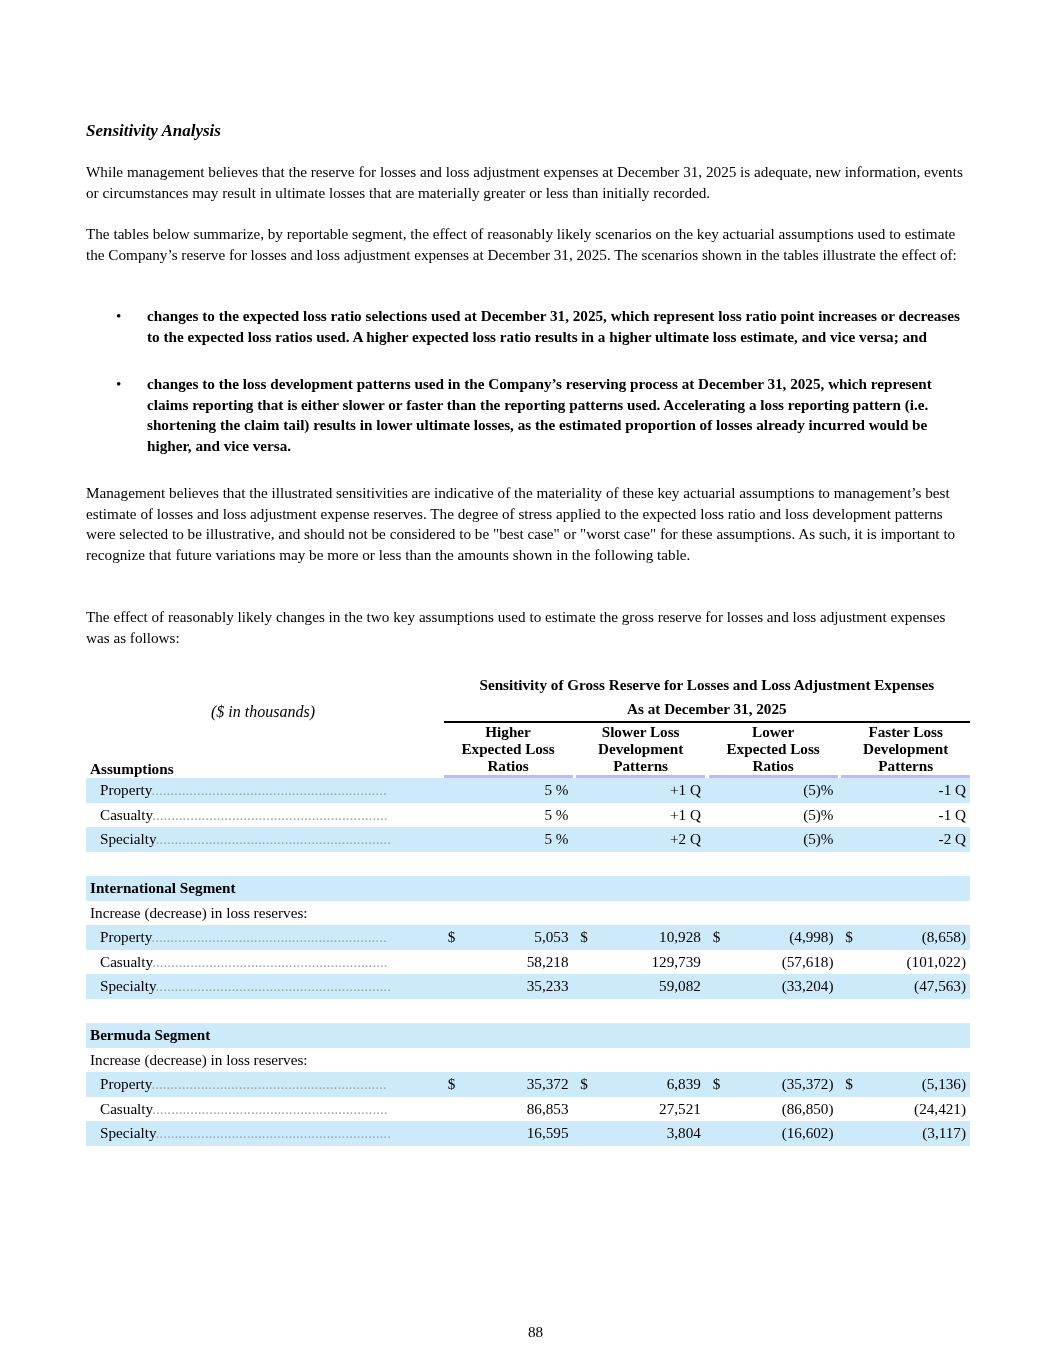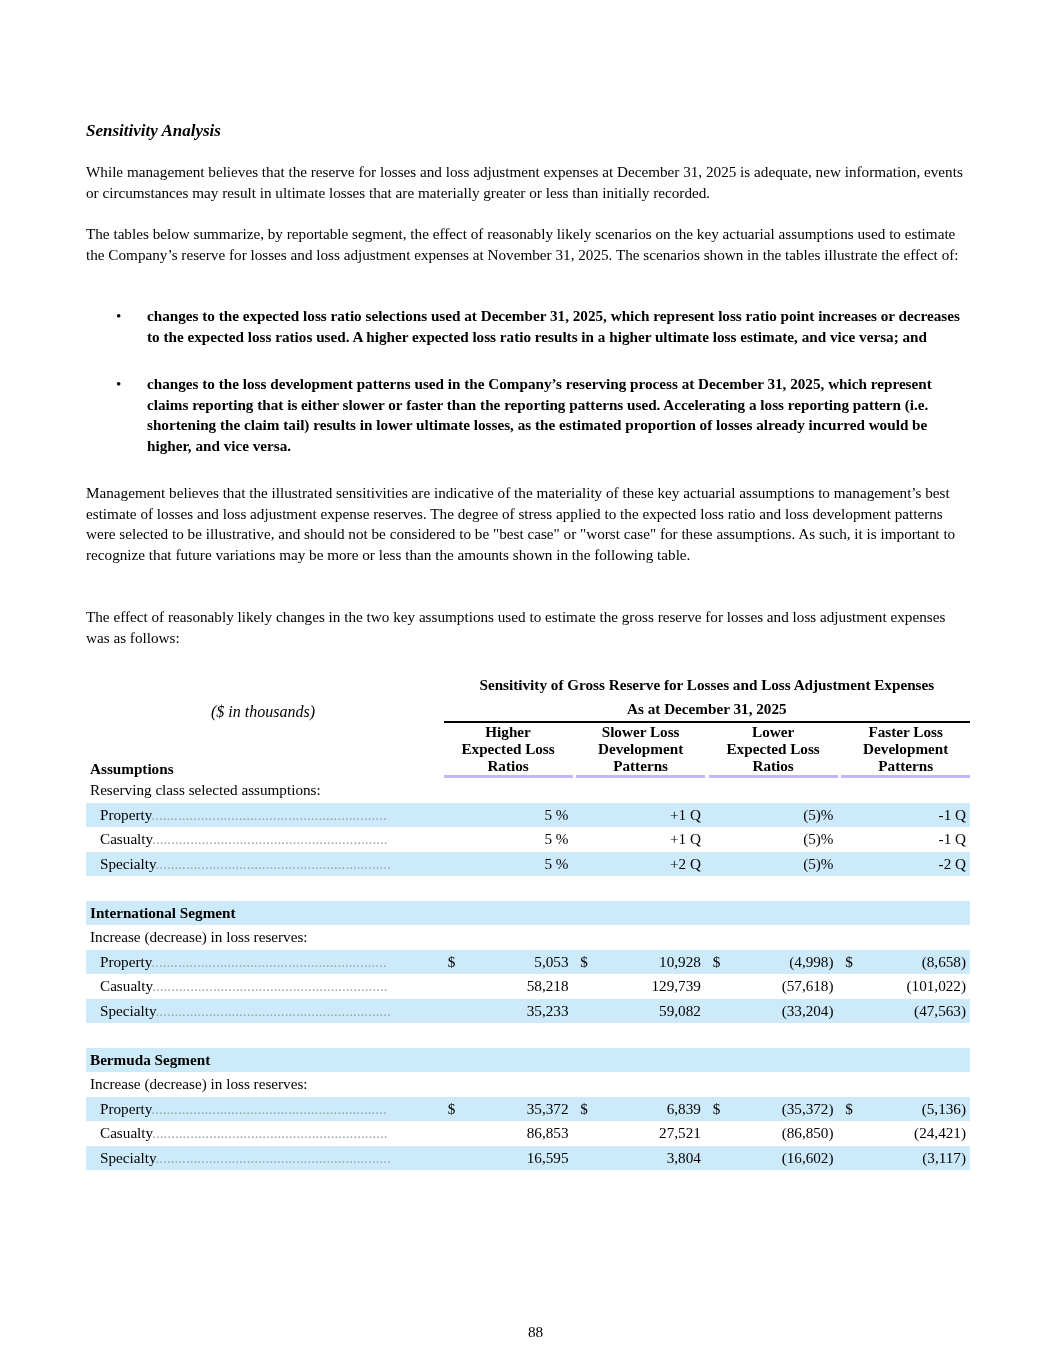--- a/index.html
+++ b/index.html
@@ -29,21 +29,21 @@
   .segtitle { font-weight:bold; }
   .spacer td { height:14px; }
 </style>
 </head>
 <body>
 
 <div class="page">
   <div class="heading">Sensitivity Analysis</div>
 
   <p class="para" style="top:162px;">While management believes that the reserve for losses and loss adjustment expenses at December 31, 2025 is adequate, new information, events or circumstances may result in ultimate losses that are materially greater or less than initially recorded.</p>
-  <p class="para" style="top:224px;">The tables below summarize, by reportable segment, the effect of reasonably likely scenarios on the key actuarial assumptions used to estimate the Company’s reserve for losses and loss adjustment expenses at November 31, 2025. The scenarios shown in the tables illustrate the effect of:</p>
+  <p class="para" style="top:224px;">The tables below summarize, by reportable segment, the effect of reasonably likely scenarios on the key actuarial assumptions used to estimate the Company’s reserve for losses and loss adjustment expenses at December 31, 2025. The scenarios shown in the tables illustrate the effect of:</p>
 
   <div class="bullet" style="top:306px;">
     <span class="dot">•</span>
     <span class="btext">changes to the expected loss ratio selections used at December 31, 2025, which represent loss ratio point increases or decreases to the expected loss ratios used. A higher expected loss ratio results in a higher ultimate loss estimate, and vice versa; and</span>
   </div>
   <div class="bullet" style="top:374px;">
     <span class="dot">•</span>
     <span class="btext">changes to the loss development patterns used in the Company’s reserving process at December 31, 2025, which represent claims reporting that is either slower or faster than the reporting patterns used. Accelerating a loss reporting pattern (i.e. shortening the claim tail) results in lower ultimate losses, as the estimated proportion of losses already incurred would be higher, and vice versa.</span>
   </div>
 
@@ -82,23 +82,20 @@
       <td class="assump">Assumptions</td>
         <td class="gap"></td>
       <td colspan="2" class="colhdr toprule"><span>Higher</span><br><span>Expected Loss</span><br><span>Ratios</span></td>
       <td class="gap toprule"></td>
       <td colspan="2" class="colhdr toprule"><span>Slower Loss</span><br><span>Development</span><br><span>Patterns</span></td>
       <td class="gap toprule"></td>
       <td colspan="2" class="colhdr toprule"><span>Lower</span><br><span>Expected Loss</span><br><span>Ratios</span></td>
       <td class="gap toprule"></td>
       <td colspan="2" class="colhdr toprule"><span>Faster Loss</span><br><span>Development</span><br><span>Patterns</span></td>
     </tr>
-  <tr>
-        <td colspan="13">Reserving class selected assumptions:</td>
-      </tr>
       <tr class="shade">
         <td class="lbl ind" style="overflow: hidden; max-width: 340px;"><span>Property</span><span class="leader">..............................................................</span></td>
         <td class="gap"></td>
         <td class="dollar"></td>
         <td class="num">5 %</td>
         <td class="gap"></td>
         <td class="dollar"></td>
         <td class="num">+1 Q</td>
         <td class="gap"></td>
         <td class="dollar"></td>

